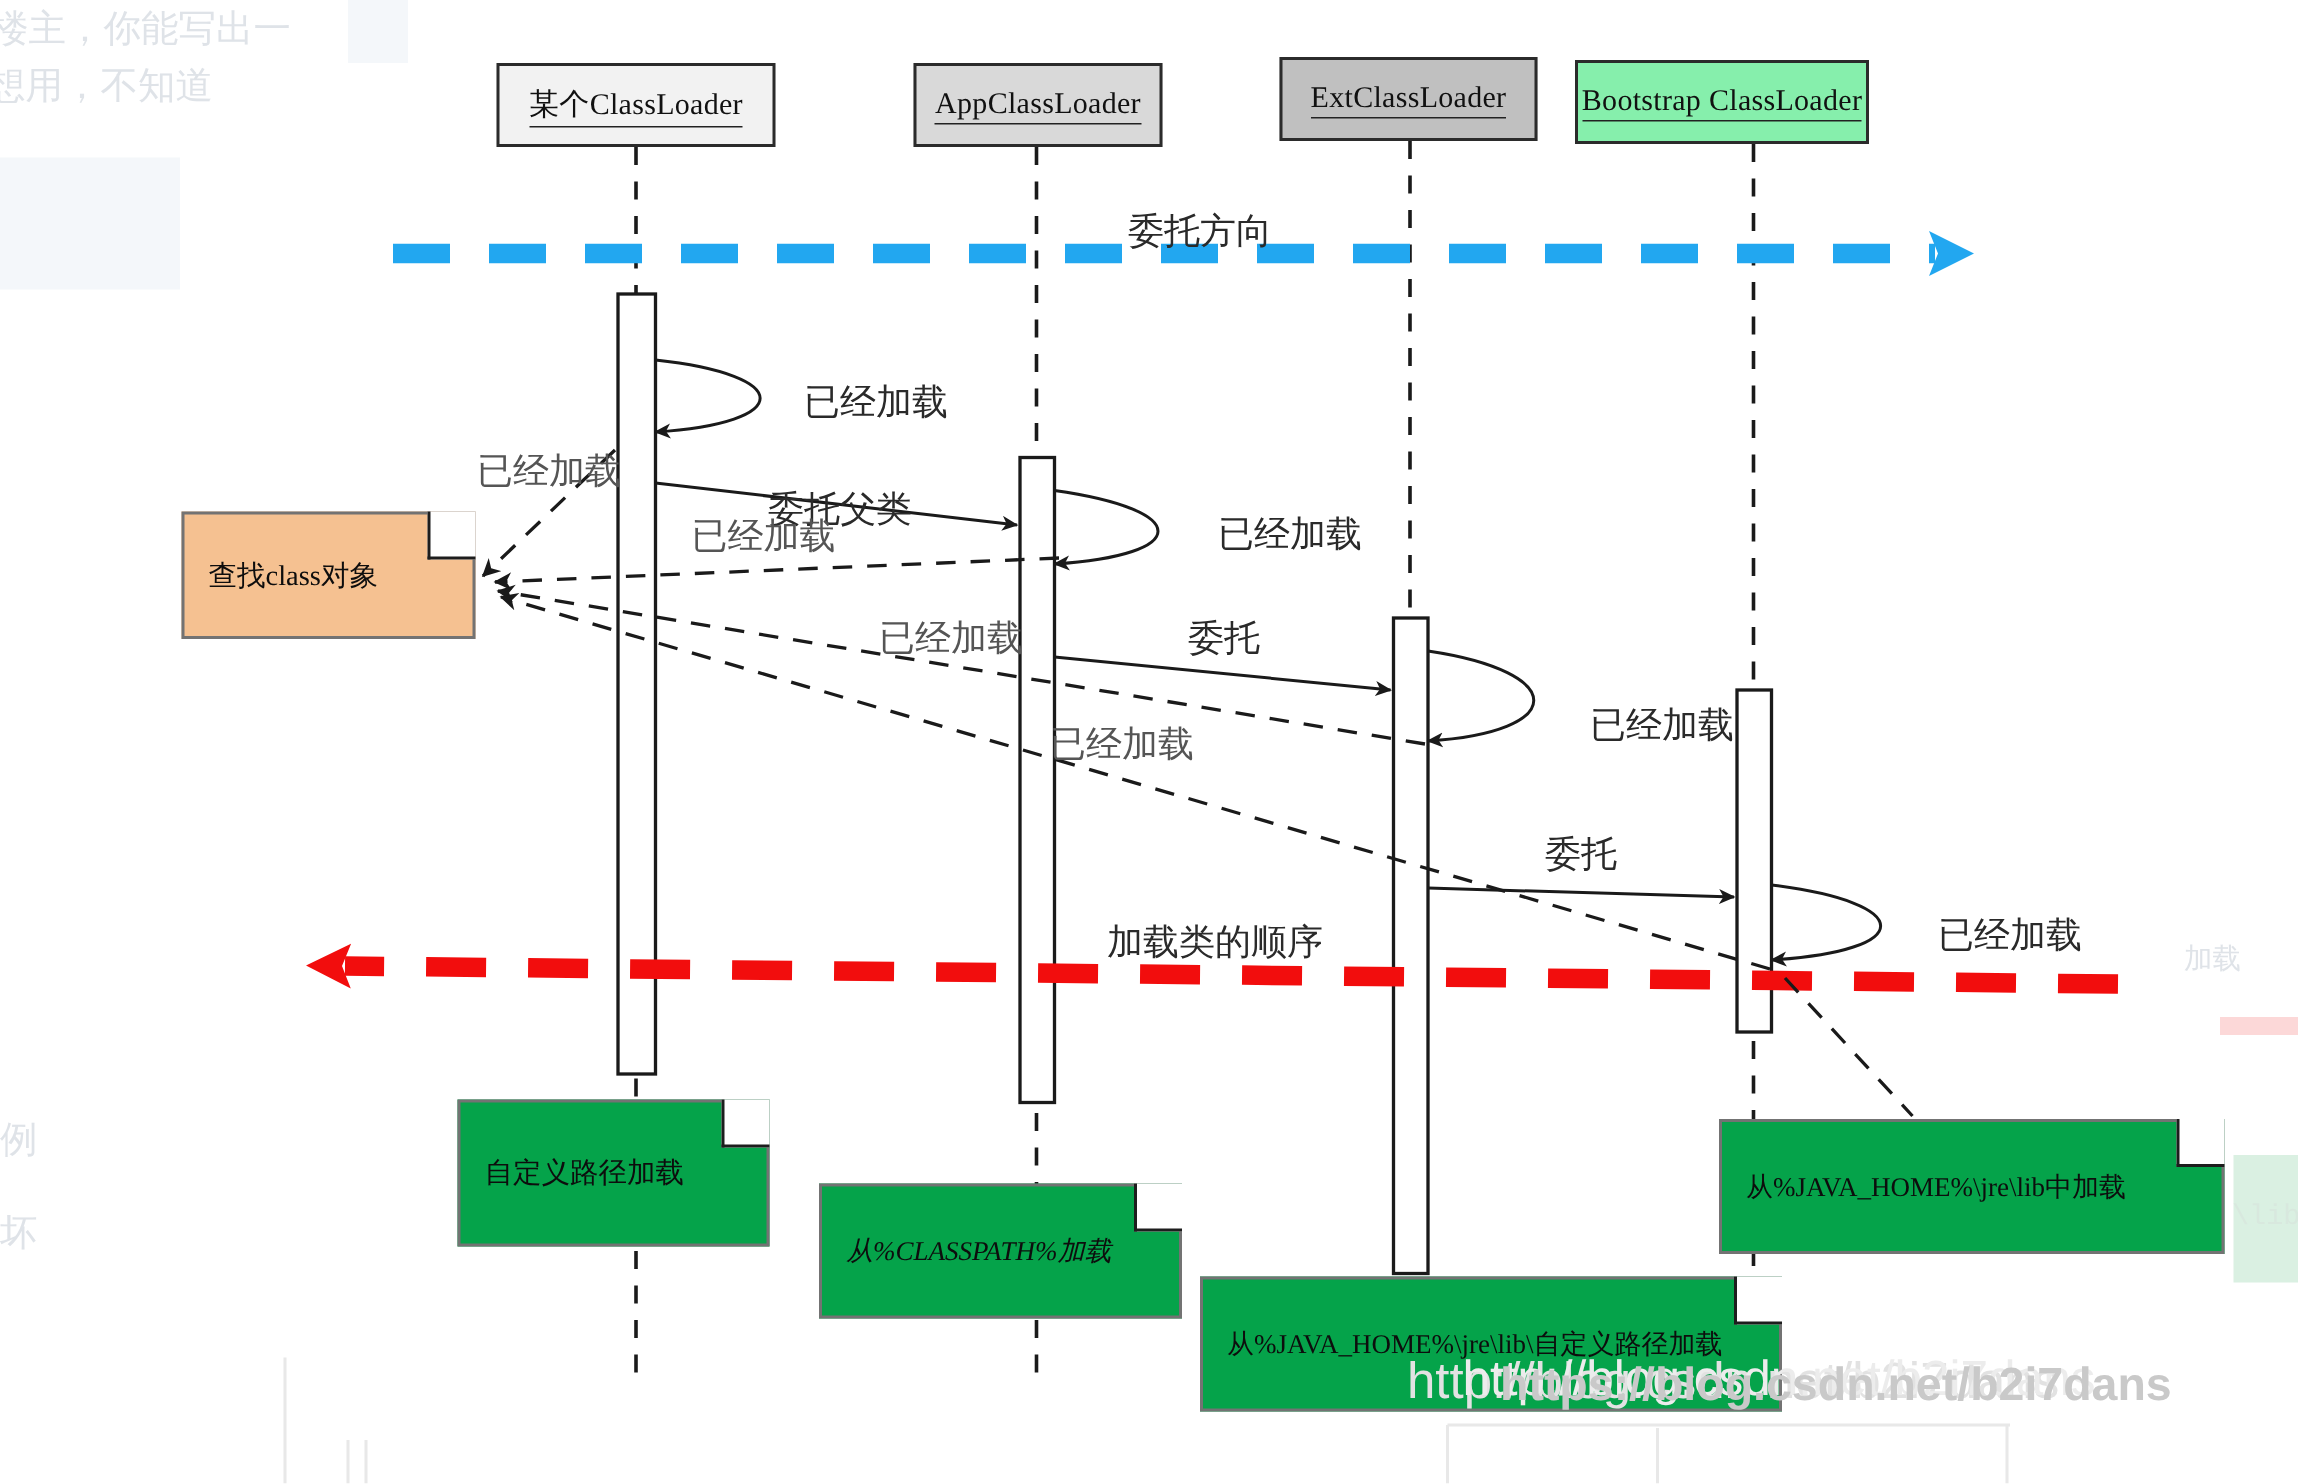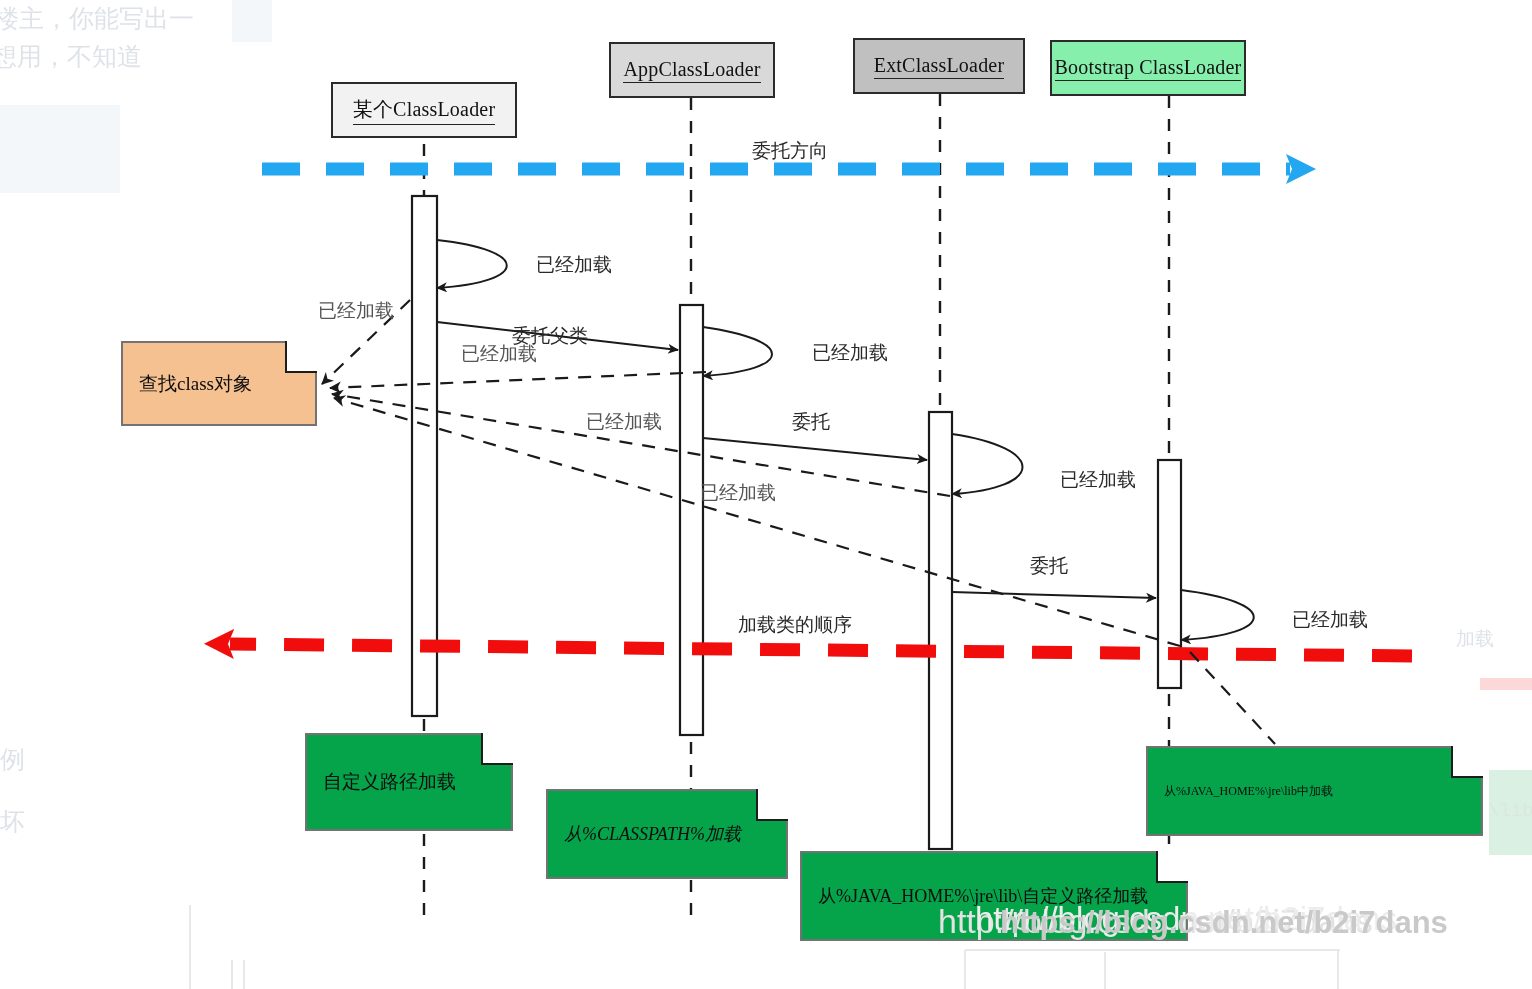--- a/index.html
+++ b/index.html
@@ -29,21 +29,21 @@
         font-family:"Liberation Serif","DejaVu Serif",serif;}
   .note .txt{padding-left:16px;white-space:nowrap;}
   .note .fold{position:absolute;right:-2px;top:-2px;width:30px;height:30px;
               background:#ffffff;border-left:2px solid #1d1d1d;border-bottom:2px solid #1d1d1d;
               transform:none;}
   .note .fold::after{content:"";position:absolute;left:-2px;top:-2px;width:0;height:0;
               border-left:30px solid transparent;}
 
   
   .lbl{position:absolute;font-family:"Liberation Serif","DejaVu Serif",serif;
-       font-size:19px;color:#2a2a2a;white-space:nowrap;}
+       font-size:24px;color:#2a2a2a;white-space:nowrap;}
   .lbl.dim{color:#555;}
 
   
   .wm{position:absolute;white-space:nowrap;font-family:"Liberation Sans",sans-serif;
       user-select:none;}
   .wm1{color:#e2e2e2;font-size:34px;}
   .wm2{color:#c9c9c9;font-size:31px;font-weight:bold;}
   .wm3{color:#ececec;font-size:33px;}
 </style>
 </head>
@@ -119,21 +119,21 @@
       <line x1="706" y1="372" x2="330" y2="388" marker-end="url(#openArrow)"></line>
       <line x1="950" y1="496" x2="332" y2="394" marker-end="url(#openArrow)"></line>
       <line x1="1180" y1="646" x2="334" y2="398" marker-end="url(#openArrow)"></line>
     </g>
 
     <g fill="none" stroke="#1a1a1a" stroke-width="2.2" stroke-dasharray="13 10">
       <line x1="1190" y1="652" x2="1275" y2="744"></line>
     </g>
   </svg>
 
-  <div class="hdr" style="left:331px;top:42px;width:186px;height:56px;background:#f2f2f2;margin-top:40px;">
+  <div class="hdr" style="left:331px;top:42px;width:186px;height:56px;background:#f2f2f2;">
     <span>某个ClassLoader</span>
   </div>
   <div class="hdr" style="left:853px;top:38px;width:172px;height:56px;background:#c0c0c0;">
     <span>ExtClassLoader</span>
   </div>
   <div class="hdr" style="left:609px;top:42px;width:166px;height:56px;background:#d9d9d9;">
     <span>AppClassLoader</span>
   </div>
   <div class="hdr" style="left:1050px;top:40px;width:196px;height:56px;background:#86efac;">
     <span>Bootstrap ClassLoader</span>
@@ -169,21 +169,21 @@
     <span class="txt" style="font-family:'Liberation Serif',serif;font-size:18px;">从%CLASSPATH%加载</span>
     <span class="fold" style="background:#ffffff;"></span>
   </div>
 
   <div class="note" style="left:800px;top:851px;width:388px;height:90px;background:#05a34a;">
     <span class="txt" style="font-size:18px;">从%JAVA_HOME%\jre\lib\自定义路径加载</span>
     <span class="fold" style="background:#ffffff;"></span>
   </div>
 
   <div class="note" style="left:1146px;top:746px;width:337px;height:90px;background:#05a34a;">
-    <span class="txt" style="font-size:12px;">从%JAVA_HOME%\jre\lib中加载</span>
+    <span class="txt" style="font-size:18px;">从%JAVA_HOME%\jre\lib中加载</span>
     <span class="fold" style="background:#ffffff;"></span>
   </div>
 
   <div class="wm wm1" style="left:938px;top:902px;">http://blog.csdn.net/b2i7dans</div>
   <div class="wm wm3" style="left:975px;top:900px;">http://blog.csdn.net/b2i7dans</div>
   <div class="wm wm2" style="left:1000px;top:905px;">https://blog.csdn.net/b2i7dans</div>
 
   <svg class="canvas" viewBox="0 0 1532 989">
     <g stroke="#e8e8e8" stroke-width="2" fill="none">
       <line x1="965" y1="950" x2="1340" y2="950"></line>

